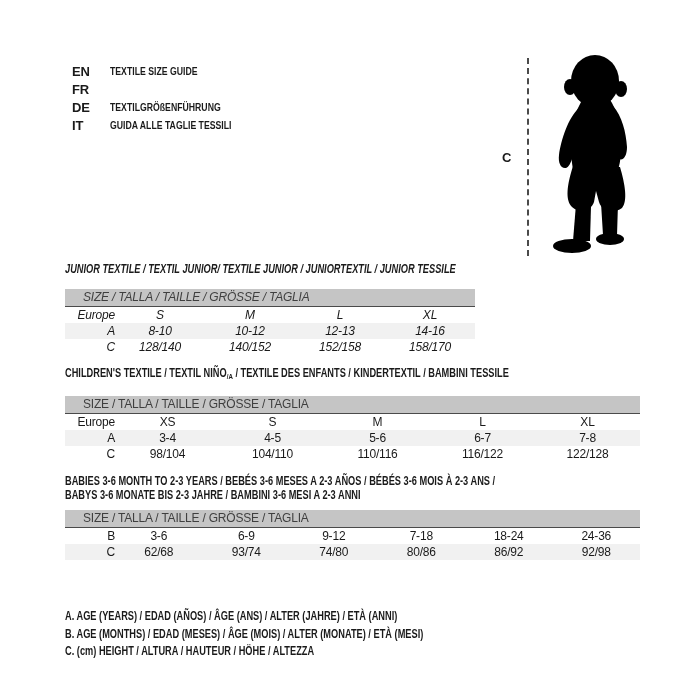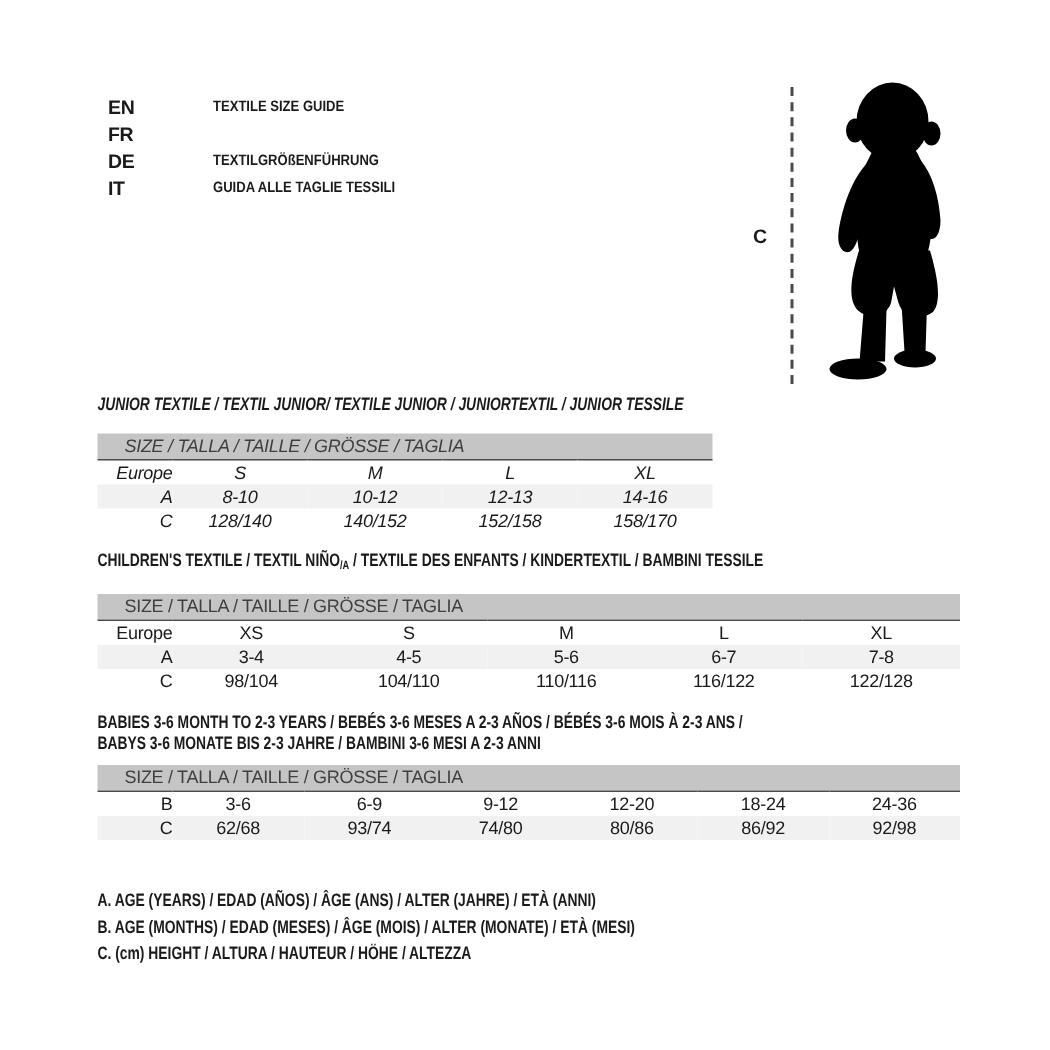--- a/index.html
+++ b/index.html
@@ -5,21 +5,21 @@
   html,body { margin:0; padding:0; background:#ffffff; }
   body { width:700px; height:700px; font-family:"Liberation Sans", sans-serif; color:#1a1a1a; }
   .canvas { position:relative; width:700px; height:700px; overflow:hidden; background:#fff; }
 
   .cond { display:inline-block; transform-origin:0 50%; white-space:nowrap; }
   .sx77 { transform:scaleX(0.77); }
   .sx87 { transform:scaleX(0.87); }
 
   
   .lang-block { position:absolute; left:72px; top:62px; }
-  .lang-row { display:flex; height:18px; align-items:center;gap:32px; }
+  .lang-row { display:flex; height:18px; align-items:center; }
   .lang-code { width:38px; font-weight:bold; font-size:13px; letter-spacing:-0.2px; }
   .lang-label { font-weight:bold; font-size:10px; }
 
   
   .figure { position:absolute; left:500px; top:54px; width:158px; height:207px; }
   .measure-line { position:absolute; left:27px; top:4px; height:198px; width:0; border-left:2px dashed var(--rule,#4a4a4a); }
   .measure-label { position:absolute; left:2px; top:96px; font-weight:bold; font-size:13px; }
   .silhouette { position:absolute; left:38px; top:0; }
 
   
@@ -32,21 +32,21 @@
   .size-bar { background:var(--bar_bg,#c5c5c5); color:var(--bar_text,#3f3f3f); font-size:12px;
               height:17px; line-height:17px; padding-left:18px; letter-spacing:-0.2px; }
   .gap13 { margin-top:13px; } .gap16 { margin-top:16px; } .gap8 { margin-top:8px; }
   table { border-collapse:collapse; border-top:1px solid var(--rule,#4a4a4a); width:100%; table-layout:fixed; }
   td { font-size:12px; height:16px; padding:0; text-align:center; letter-spacing:-0.2px; }
   td.rowlabel { text-align:right; padding-left:5px; }
   col.lab { width:50px; }
   tr.shaded { background:var(--row_alt,#f1f1f1); }
 
   
-  .notes { position:absolute; left:65px; top:592px; }
+  .notes { position:absolute; left:65px; top:608px; }
   .note-line { height:17.5px; line-height:17.5px; font-size:12px; font-weight:bold; }
 </style>
 </head>
 <body>
 
 <div class="canvas">
 
   <div class="lang-block">
     <div class="lang-row">
       <span class="lang-code">EN</span>
@@ -178,21 +178,21 @@
           <col>
           <col>
           <col>
         </colgroup>
       <tbody>
           <tr>
         <td class="rowlabel">B</td>
         <td>3-6</td>
         <td>6-9</td>
         <td>9-12</td>
-        <td>12-20</td>
+        <td>7-18</td>
         <td>18-24</td>
         <td>24-36</td>
       </tr>
       <tr class="shaded">
         <td class="rowlabel">C</td>
         <td>62/68</td>
         <td>93/74</td>
         <td>74/80</td>
         <td>80/86</td>
         <td>86/92</td>

